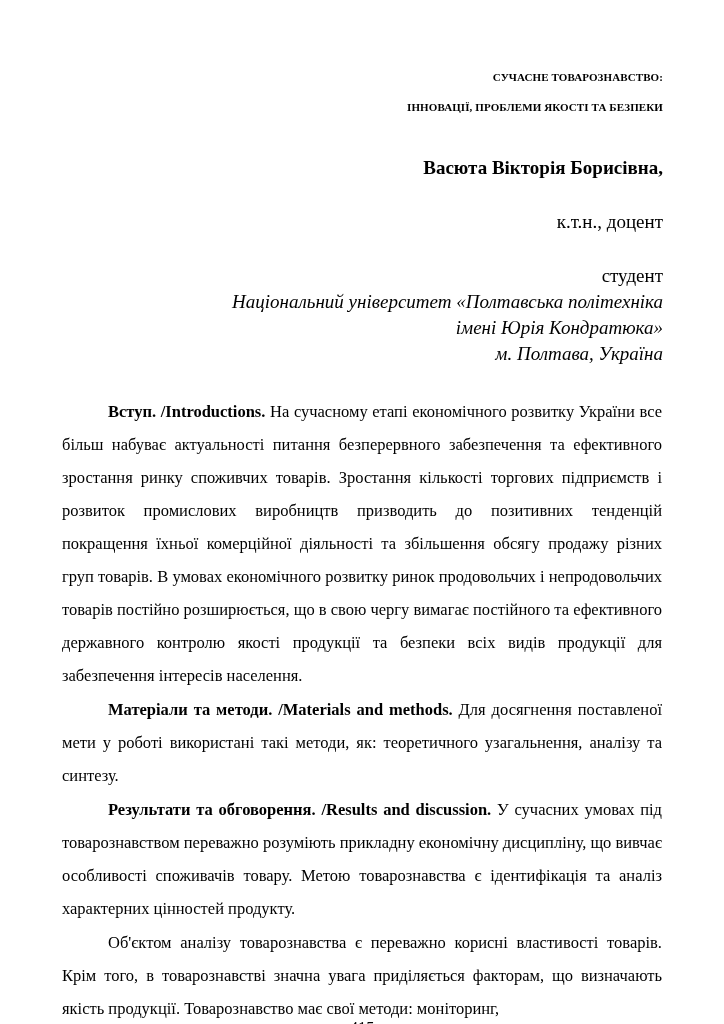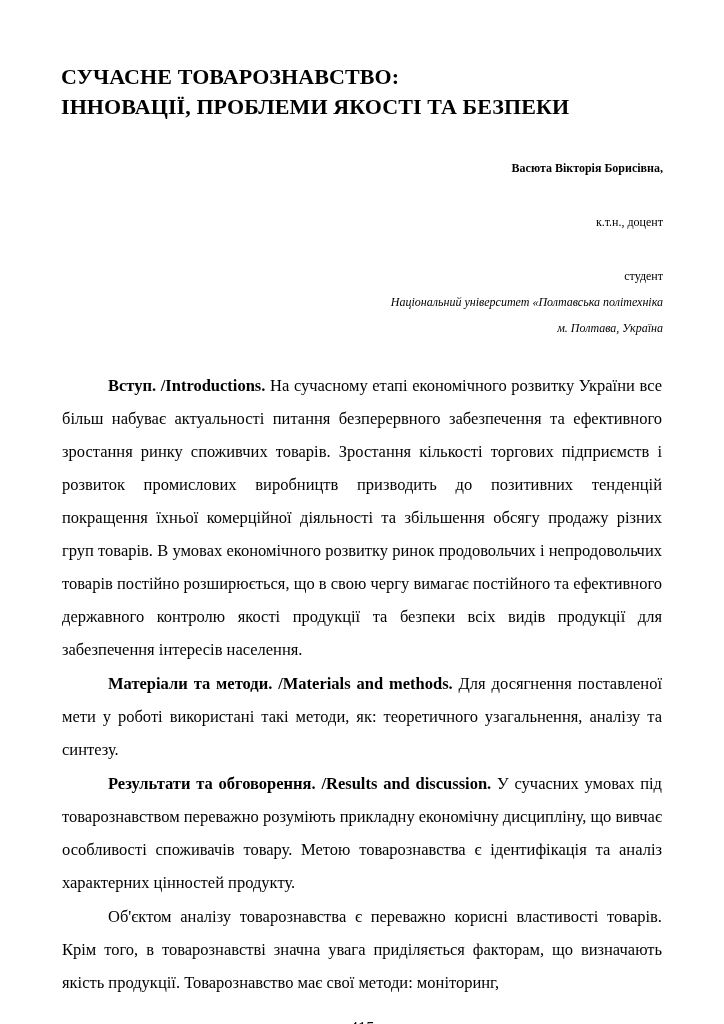--- a/index.html
+++ b/index.html
@@ -19,36 +19,36 @@
     position: relative;
     width: 724px;
     height: 1024px;
     box-sizing: border-box;
     padding: 0 61px;
   }
 
   
   .title-block {
     margin-top: 62px;
-    text-align: left;
+    text-align: right;
     font-weight: bold;
-    font-size: 22px;
+    font-size: 11px;
     line-height: 30px;
     letter-spacing: 0.1px;
   }
   .title-line {
     display: block;
     white-space: nowrap;
   }
 
   
   .author-block {
     margin-top: 33px;
     text-align: right;
-    font-size: 12px;
+    font-size: 19px;
     line-height: 26px;
   }
   .author-name {
     font-weight: bold;
   }
   .author-role {
     font-weight: normal;
     margin-top: 28px;
   }
   .affil-line {
@@ -92,20 +92,21 @@
   <div class="title-block">
     <span class="title-line">СУЧАСНЕ ТОВАРОЗНАВСТВО:</span>
     <span class="title-line">ІННОВАЦІЇ, ПРОБЛЕМИ ЯКОСТІ ТА БЕЗПЕКИ</span>
   </div>
 
   <div class="author-block">
     <div class="author-name">Васюта Вікторія Борисівна,</div>
     <div class="author-role">к.т.н., доцент</div>
     <div class="author-role">студент</div>
     <div class="affil-line">Національний університет «Полтавська політехніка</div>
+    <div class="affil-line">імені Юрія Кондратюка»</div>
     <div class="affil-line">м. Полтава, Україна</div>
   </div>
 
   <div class="body-block">
 
     <p class="para">
       <span class="lead">Вступ. /Introductions.</span><span> На сучасному етапі економічного розвитку України все більш набуває актуальності питання безперервного забезпечення та ефективного зростання ринку споживчих товарів. Зростання кількості торгових підприємств і розвиток промислових виробництв призводить до позитивних тенденцій покращення їхньої комерційної діяльності та збільшення обсягу продажу різних груп товарів. В умовах економічного розвитку ринок продовольчих і непродовольчих товарів постійно розширюється, що в свою чергу вимагає постійного та ефективного державного контролю якості продукції та безпеки всіх видів продукції для забезпечення інтересів населення.</span>
     </p>
 
 

